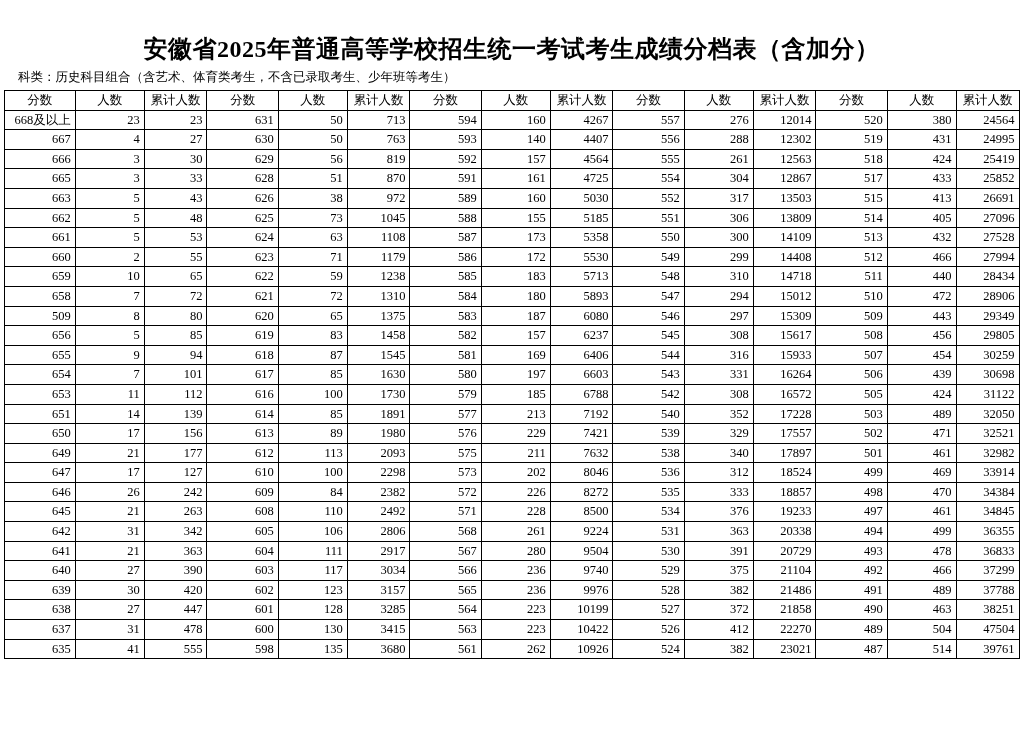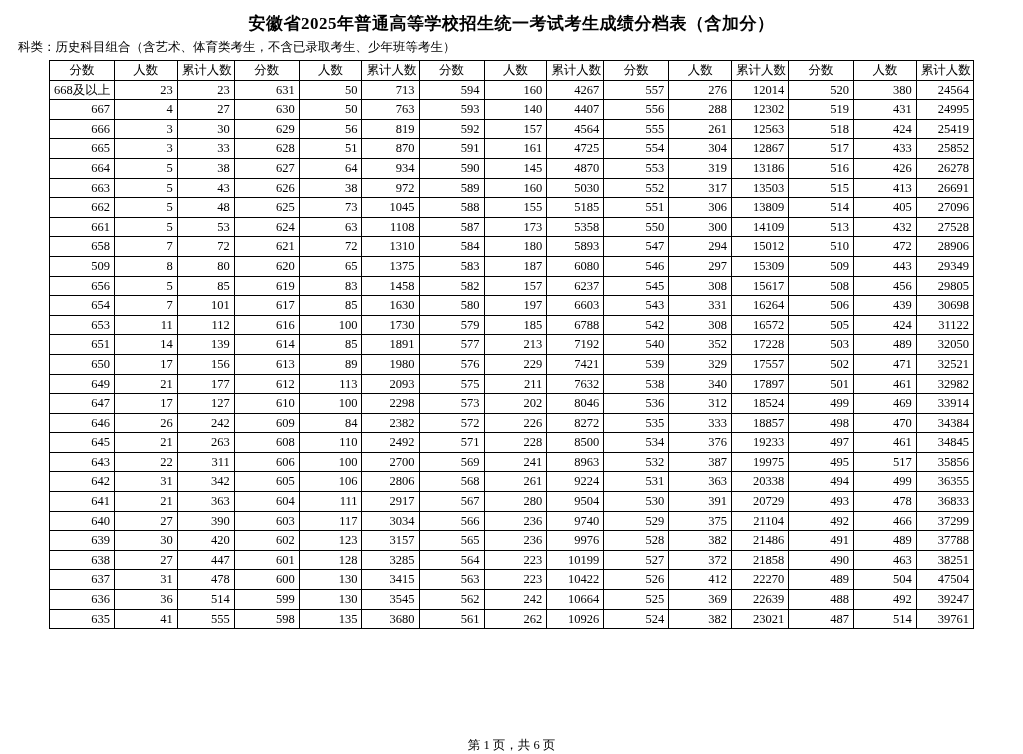--- a/index.html
+++ b/index.html
@@ -18,38 +18,38 @@
   .page {
     width: 1023px;
     height: 754px;
     box-sizing: border-box;
     padding: 0;
     position: relative;
   }
   .doc-title {
     text-align: center;
     font-family: "Liberation Serif", serif;
-    font-size: 17px;
+    font-size: 24px;
     font-weight: bold;
     letter-spacing: 0.5px;
-    margin-top: 12px;
+    margin-top: 33px;
     margin-bottom: 4px;
   }
   .doc-subtitle {
     font-family: Liberation Mono, monospace;
     font-size: 12.5px;
     margin-left: 18px;
     margin-bottom: 4px;
     white-space: nowrap;
   }
   table.grade-table {
     border-collapse: collapse;
     margin: 0 auto;
     table-layout: fixed;
-    width: 925px;
+    width: 1016px;
   }
   table.grade-table th,
   table.grade-table td {
     border: 1px solid #000000;
     font-family: "Liberation Serif", serif;
     font-size: 12.5px;
     height: 18.6px;
     line-height: 18.6px;
     padding: 0 4px;
     text-align: right;
@@ -182,37 +182,20 @@
           <td>161</td>
           <td>4725</td>
           <td>554</td>
           <td>304</td>
           <td>12867</td>
           <td>517</td>
           <td>433</td>
           <td>25852</td>
         </tr>
         <tr>
-          <td>664</td>
-          <td>5</td>
-          <td>38</td>
-          <td>627</td>
-          <td>64</td>
-          <td>934</td>
-          <td>590</td>
-          <td>145</td>
-          <td>4870</td>
-          <td>553</td>
-          <td>319</td>
-          <td>13186</td>
-          <td>516</td>
-          <td>426</td>
-          <td>26278</td>
-        </tr>
-        <tr>
           <td>663</td>
           <td>5</td>
           <td>43</td>
           <td>626</td>
           <td>38</td>
           <td>972</td>
           <td>589</td>
           <td>160</td>
           <td>5030</td>
           <td>552</td>
@@ -250,20 +233,54 @@
           <td>173</td>
           <td>5358</td>
           <td>550</td>
           <td>300</td>
           <td>14109</td>
           <td>513</td>
           <td>432</td>
           <td>27528</td>
         </tr>
         <tr>
+          <td>660</td>
+          <td>2</td>
+          <td>55</td>
+          <td>623</td>
+          <td>71</td>
+          <td>1179</td>
+          <td>586</td>
+          <td>172</td>
+          <td>5530</td>
+          <td>549</td>
+          <td>299</td>
+          <td>14408</td>
+          <td>512</td>
+          <td>466</td>
+          <td>27994</td>
+        </tr>
+        <tr>
+          <td>659</td>
+          <td>10</td>
+          <td>65</td>
+          <td>622</td>
+          <td>59</td>
+          <td>1238</td>
+          <td>585</td>
+          <td>183</td>
+          <td>5713</td>
+          <td>548</td>
+          <td>310</td>
+          <td>14718</td>
+          <td>511</td>
+          <td>440</td>
+          <td>28434</td>
+        </tr>
+        <tr>
           <td>658</td>
           <td>7</td>
           <td>72</td>
           <td>621</td>
           <td>72</td>
           <td>1310</td>
           <td>584</td>
           <td>180</td>
           <td>5893</td>
           <td>547</td>
@@ -301,20 +318,37 @@
           <td>157</td>
           <td>6237</td>
           <td>545</td>
           <td>308</td>
           <td>15617</td>
           <td>508</td>
           <td>456</td>
           <td>29805</td>
         </tr>
         <tr>
+          <td>655</td>
+          <td>9</td>
+          <td>94</td>
+          <td>618</td>
+          <td>87</td>
+          <td>1545</td>
+          <td>581</td>
+          <td>169</td>
+          <td>6406</td>
+          <td>544</td>
+          <td>316</td>
+          <td>15933</td>
+          <td>507</td>
+          <td>454</td>
+          <td>30259</td>
+        </tr>
+        <tr>
           <td>654</td>
           <td>7</td>
           <td>101</td>
           <td>617</td>
           <td>85</td>
           <td>1630</td>
           <td>580</td>
           <td>197</td>
           <td>6603</td>
           <td>543</td>
@@ -437,37 +471,20 @@
           <td>228</td>
           <td>8500</td>
           <td>534</td>
           <td>376</td>
           <td>19233</td>
           <td>497</td>
           <td>461</td>
           <td>34845</td>
         </tr>
         <tr>
-          <td>643</td>
-          <td>22</td>
-          <td>311</td>
-          <td>606</td>
-          <td>100</td>
-          <td>2700</td>
-          <td>569</td>
-          <td>241</td>
-          <td>8963</td>
-          <td>532</td>
-          <td>387</td>
-          <td>19975</td>
-          <td>495</td>
-          <td>517</td>
-          <td>35856</td>
-        </tr>
-        <tr>
           <td>642</td>
           <td>31</td>
           <td>342</td>
           <td>605</td>
           <td>106</td>
           <td>2806</td>
           <td>568</td>
           <td>261</td>
           <td>9224</td>
           <td>531</td>
@@ -556,37 +573,20 @@
           <td>223</td>
           <td>10422</td>
           <td>526</td>
           <td>412</td>
           <td>22270</td>
           <td>489</td>
           <td>504</td>
           <td>47504</td>
         </tr>
         <tr>
-          <td>636</td>
-          <td>36</td>
-          <td>514</td>
-          <td>599</td>
-          <td>130</td>
-          <td>3545</td>
-          <td>562</td>
-          <td>242</td>
-          <td>10664</td>
-          <td>525</td>
-          <td>369</td>
-          <td>22639</td>
-          <td>488</td>
-          <td>492</td>
-          <td>39247</td>
-        </tr>
-        <tr>
           <td>635</td>
           <td>41</td>
           <td>555</td>
           <td>598</td>
           <td>135</td>
           <td>3680</td>
           <td>561</td>
           <td>262</td>
           <td>10926</td>
           <td>524</td>

